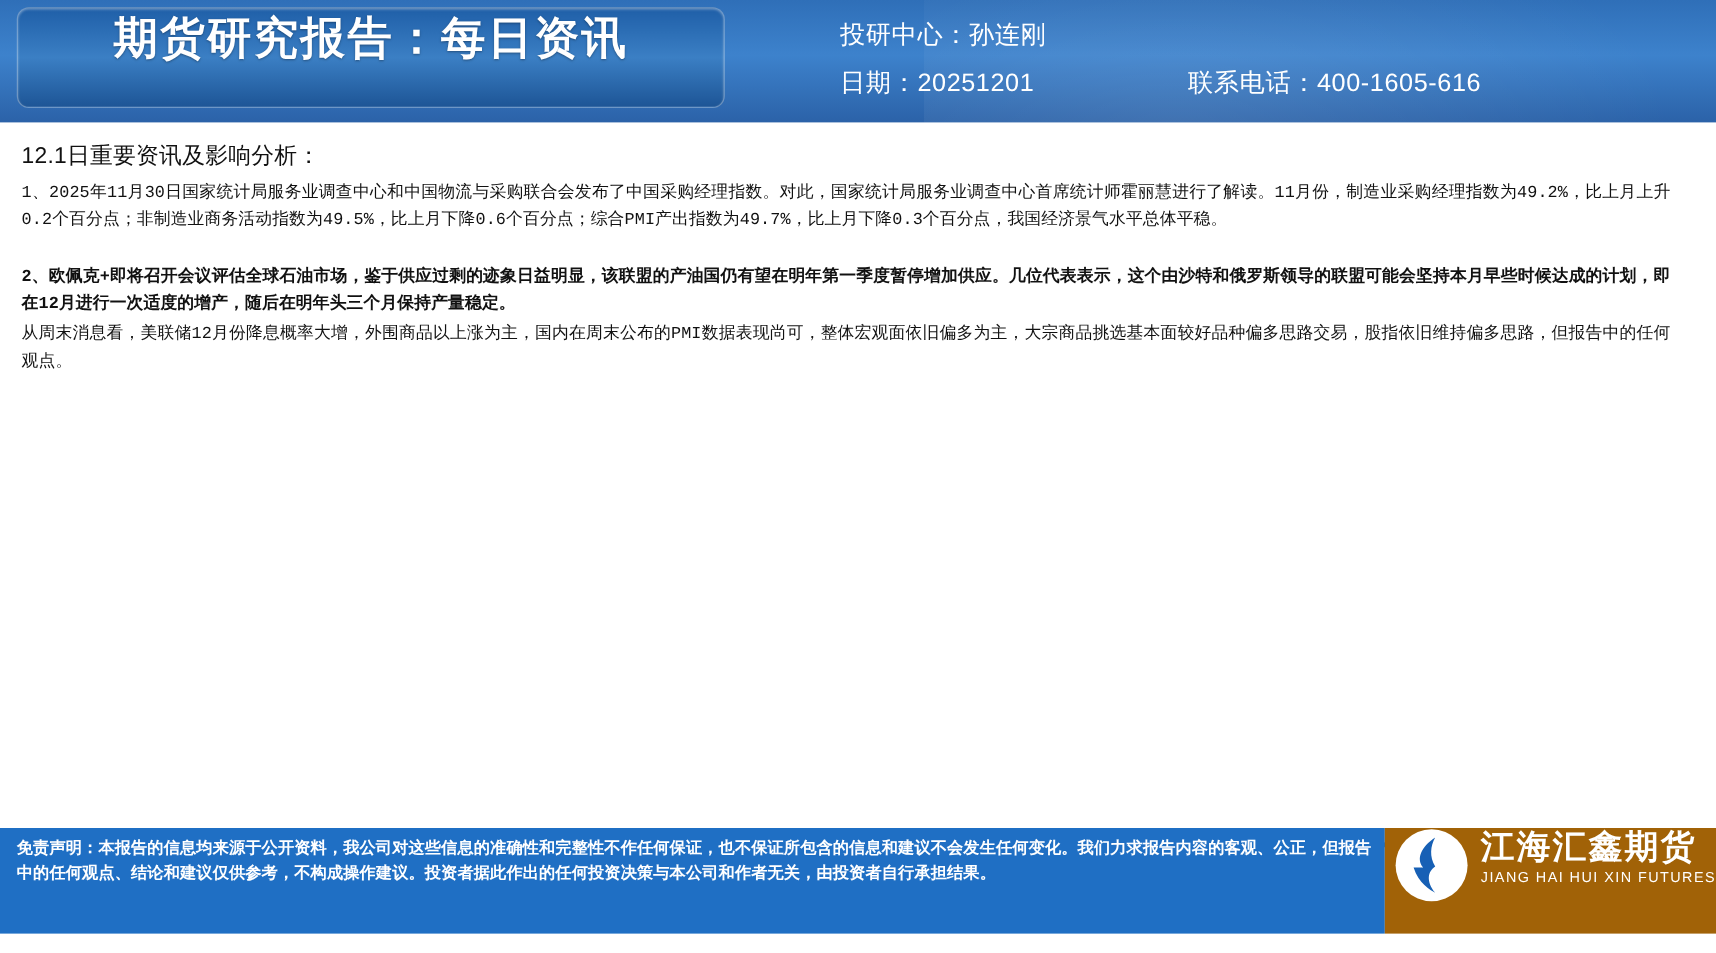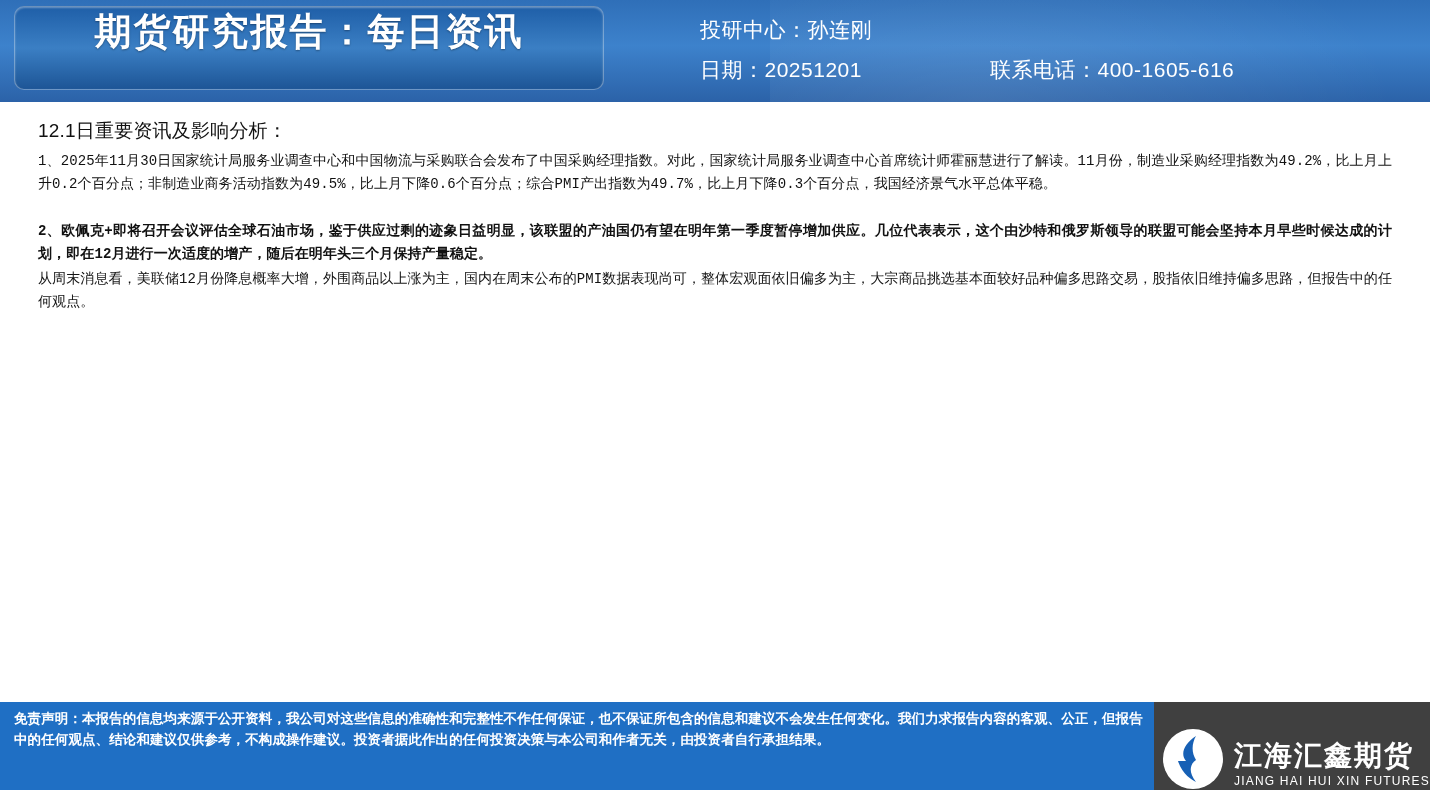--- a/index.html
+++ b/index.html
@@ -80,21 +80,21 @@
   .meta-label {
     letter-spacing: 0.5px;
   }
   .meta-value {
     letter-spacing: 0.5px;
   }
 
   
   .content {
     position: relative;
-    padding: 8px 38px 0 38px;
+    padding: 8px 38px 0 18px;
     box-sizing: border-box;
     height: 592px;
     color: #111111;
     font-size: 19px;
   }
   .lead {
     font-size: 19px;
     line-height: 34px;
     margin: 4px 0 2px 0;
     letter-spacing: 0.2px;
@@ -116,42 +116,42 @@
     text-align: center;
     font-size: 19.5px;
     letter-spacing: 0.2px;
     padding-left: 60px;
   }
 
   
   .footer {
     position: absolute;
     left: 0;
-    bottom: 4px;
+    bottom: 16px;
     width: 1430px;
     height: 88px;
     display: flex;
     align-items: stretch;
   }
   .disclaimer {
     flex: 1 1 auto;
     background: #1f6fc4;
     color: #ffffff;
     font-size: 13.5px;
     line-height: 21px;
     padding: 6px 10px 4px 14px;
     box-sizing: border-box;
     font-weight: bold;
     letter-spacing: 0.1px;
   }
   .logo-box {
     width: 330px;
-    background: #404040;
-    display: flex;
-    align-items: flex-end;
+    background: #a16207;
+    display: flex;
+    align-items: flex-start;
     padding-left: 8px;
     box-sizing: border-box;
   }
   .logo-mark {
     width: 62px;
     height: 62px;
     flex: 0 0 auto;
     position: relative;
     margin-right: 10px;
   }

